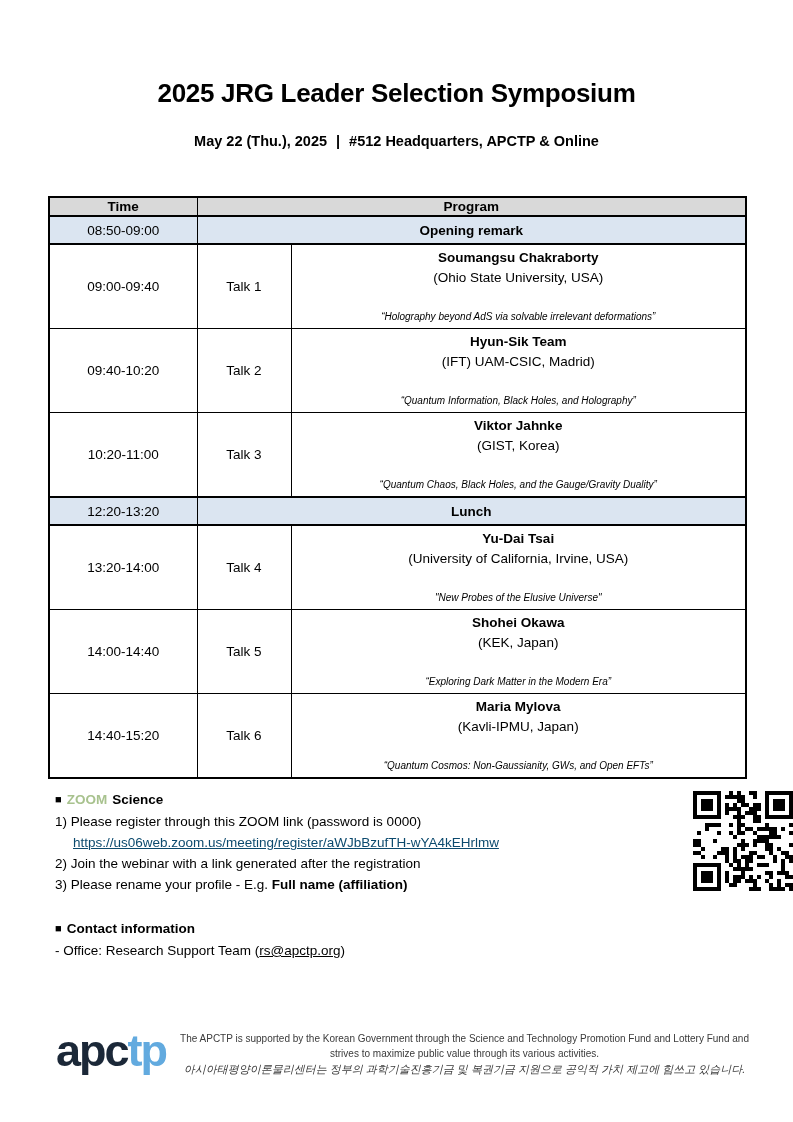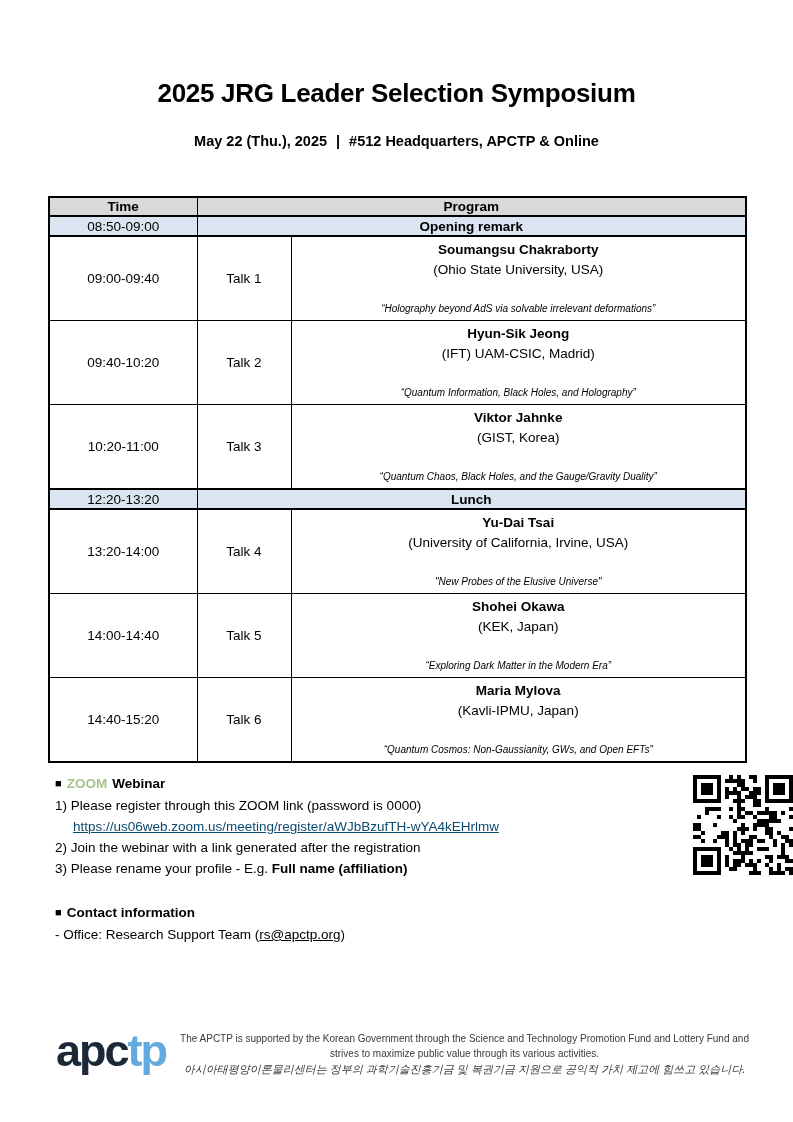--- a/index.html
+++ b/index.html
@@ -23,21 +23,21 @@
   table.program th, table.program td { border:1px solid #000; }
   col.c-time { width:148px; }
   col.c-talk { width:94px; }
   col.c-desc { width:455px; }
 
   thead th {
     background:#d9d9d9; height:19px;
     font-size:13.5px; font-weight:bold; text-align:center; vertical-align:middle;
   }
   tr.session-row td {
-    background:#dbe5f1; height:20px; text-align:center; vertical-align:middle;
+    background:#dbe5f1; height:28px; text-align:center; vertical-align:middle;
     font-size:13.5px; border-top:2px solid #000; border-bottom:2px solid #000;
   }
   tr.session-row .session-label { font-weight:bold; }
   tr.session-row.italic td { }
 
   tr.talk-row { height:82px; }
   tr.talk-row .time-cell, tr.talk-row .talk-no {
     text-align:center; vertical-align:middle; font-size:13.5px;
   }
   td.talk-desc { vertical-align:top; padding:3px 8px 6px 8px; }
@@ -106,21 +106,21 @@
               <div class="affil">(Ohio State University, USA)</div>
               <div class="talk-title">“Holography beyond AdS via solvable irrelevant deformations”</div>
             </div>
           </td>
         </tr>
         <tr class="talk-row">
           <td class="time-cell">09:40-10:20</td>
           <td class="talk-no">Talk 2</td>
           <td class="talk-desc">
             <div class="cellflex">
-              <div class="speaker">Hyun-Sik Jeong</div>
+              <div class="speaker">Hyun-Sik Team</div>
               <div class="affil">(IFT) UAM-CSIC, Madrid)</div>
               <div class="talk-title">“Quantum Information, Black Holes, and Holography”</div>
             </div>
           </td>
         </tr>
         <tr class="talk-row">
           <td class="time-cell">10:20-11:00</td>
           <td class="talk-no">Talk 3</td>
           <td class="talk-desc">
             <div class="cellflex">
@@ -165,21 +165,21 @@
               <div class="affil">(Kavli-IPMU, Japan)</div>
               <div class="talk-title">“Quantum Cosmos: Non-Gaussianity, GWs, and Open EFTs”</div>
             </div>
           </td>
         </tr>
       </tbody>
   </table>
 
   <div class="section zoom-wrap">
     <div class="zoom-heading">
-      <span class="sq-bullet">■</span><span class="zoom-word" id="zoom-word" style="color: rgb(168, 194, 142);">ZOOM</span><span>Webinar</span>
+      <span class="sq-bullet">■</span><span class="zoom-word" id="zoom-word" style="color: rgb(168, 194, 142);">ZOOM</span><span>Science</span>
     </div>
     <div>1) Please register through this ZOOM link (password is 0000)</div>
     <div><a class="reg-link" id="reg-link" style="color: #0c4a6e; padding-left: 18px;">https://us06web.zoom.us/meeting/register/aWJbBzufTH-wYA4kEHrlmw</a></div>
     <div>2) Join the webinar with a link generated after the registration</div>
     <div>
       <span>3) Please rename your profile - E.g. </span><span class="bold-inline">Full name (affiliation)</span>
     </div>
     <div class="qr">
         <svg viewBox="0 0 100 100" xmlns="http://www.w3.org/2000/svg">
           <rect x="0" y="0" width="4" height="4"></rect>

